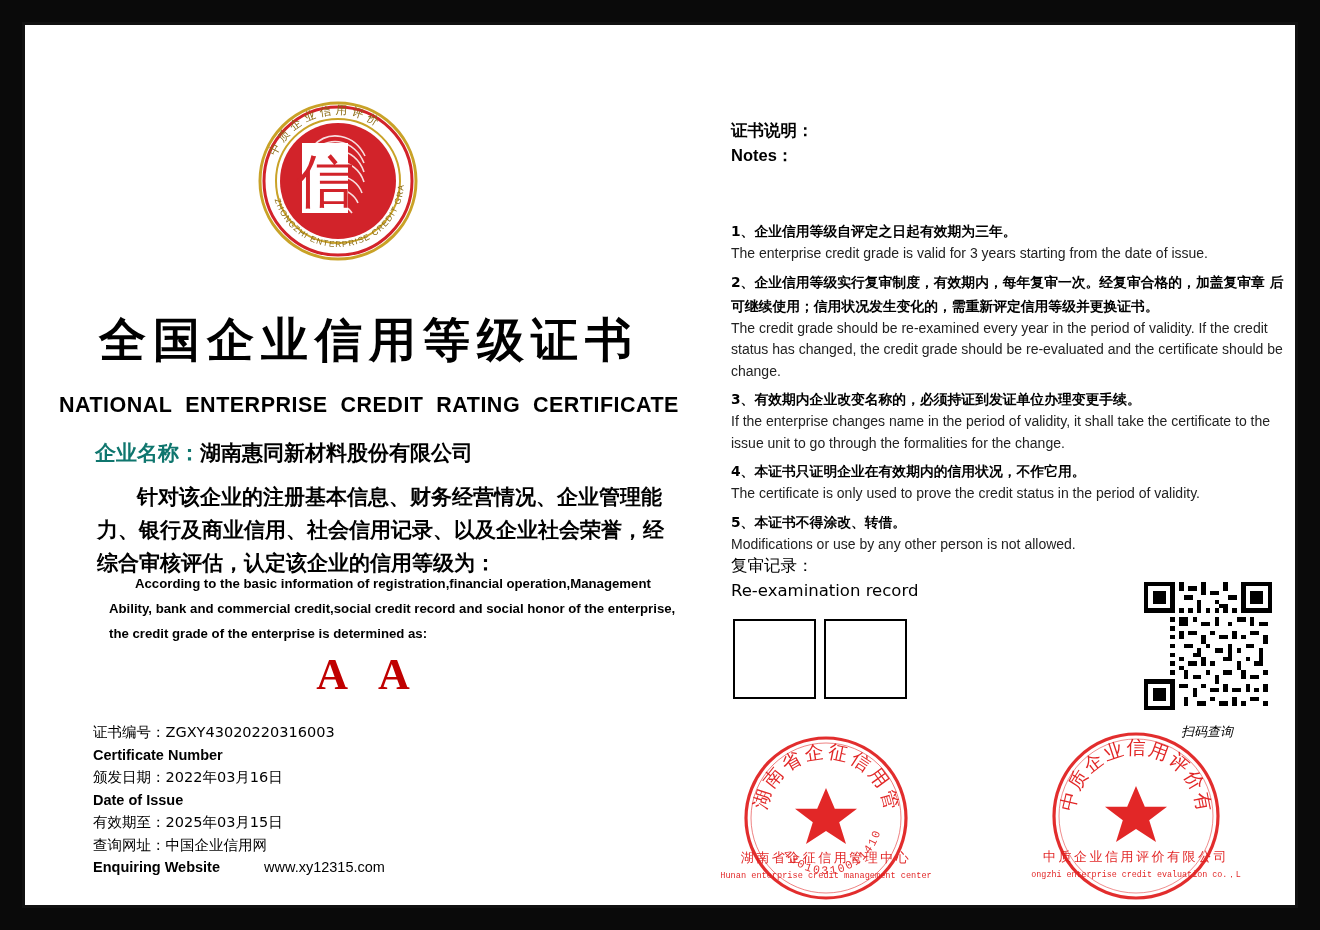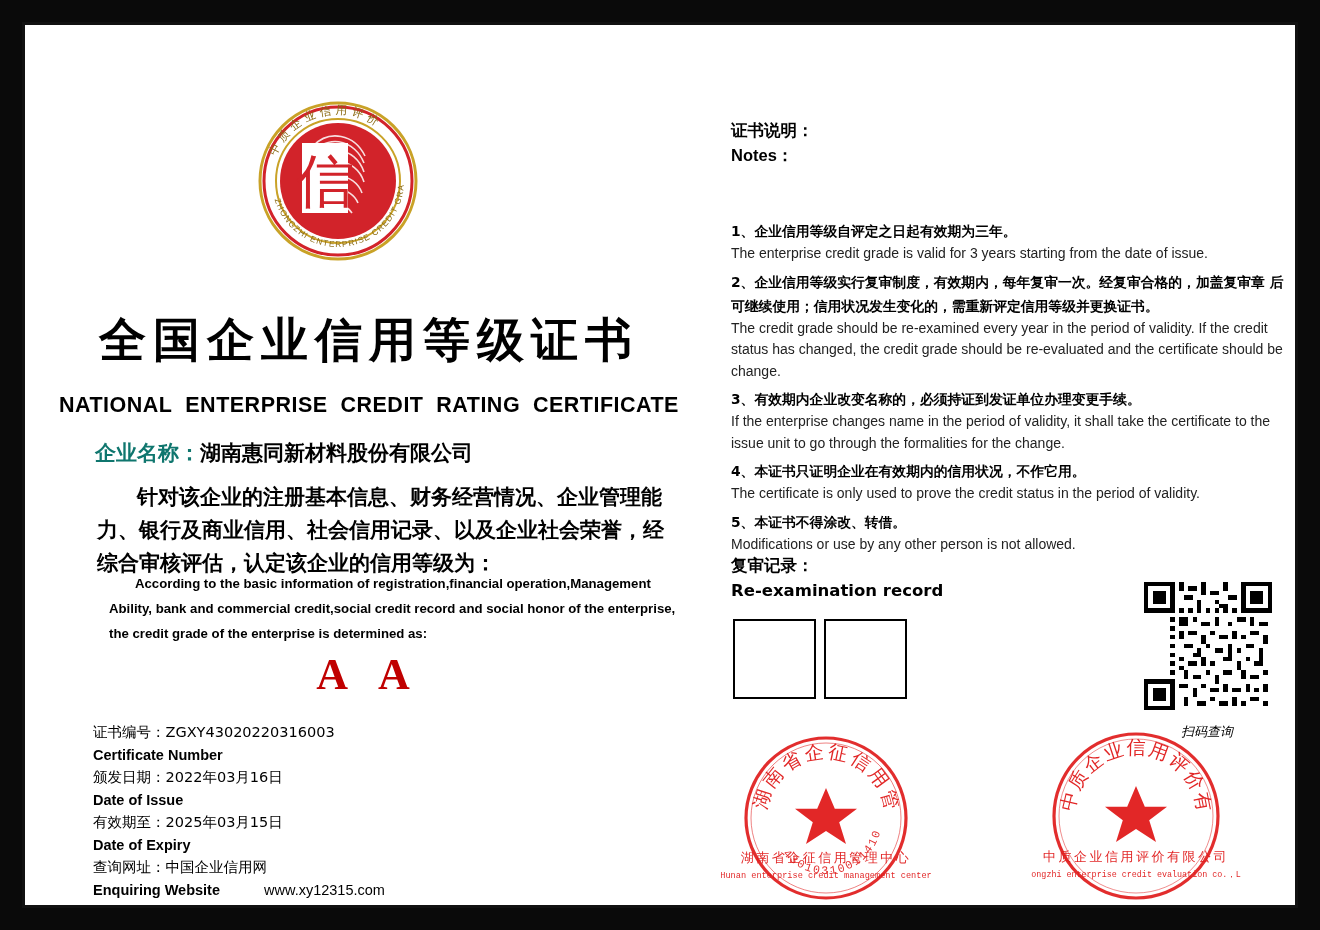--- a/index.html
+++ b/index.html
@@ -194,21 +194,21 @@
     color: #222;
     line-height: 21.5px;
     margin-bottom: 5px;
   }
 
   .reexam-head {
     position: absolute;
     left: 20px;
     top: 512px;
     font-size: 16.5px;
-    font-weight: bold;
+    font-weight: normal;
     color: #000;
     line-height: 25px;
     font-family: "DejaVu Sans", "Liberation Sans", sans-serif;
   }
   .reexam-boxes {
     position: absolute;
     left: 22px;
     top: 578px;
     display: flex;
     gap: 8px;
@@ -318,21 +318,20 @@
           <div class="meta-line en">Certificate Number</div>
 
           <div class="meta-line cn">
             <span>颁发日期：</span><span class="val">2022年03月16日</span>
           </div>
           <div class="meta-line en">Date of Issue</div>
 
           <div class="meta-line cn">
             <span>有效期至：</span><span class="val">2025年03月15日</span>
           </div>
-          <div class="meta-line en">Date of Expiry</div>
 
           <div class="meta-line cn">
             <span>查询网址：</span><span class="val">中国企业信用网</span>
           </div>
           <div class="meta-line en">
             <span>Enquiring Website</span><span class="val">www.xy12315.com</span>
           </div>
         </div>
       </div>
 

